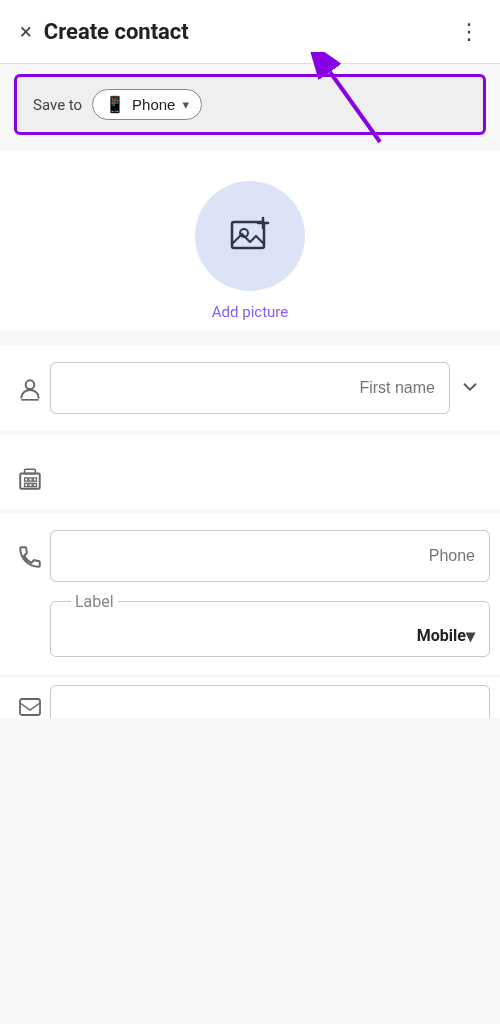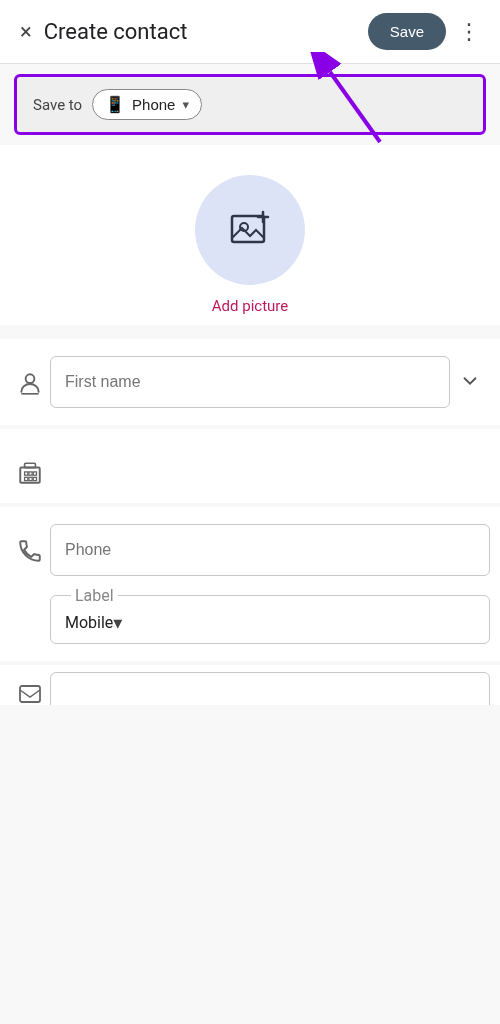--- a/index.html
+++ b/index.html
@@ -24,21 +24,21 @@
     .header-close {
       font-size: 22px;
       color: #444;
       cursor: pointer;
       padding: 8px;
       margin-right: 4px;
     }
     .header-title {
       flex: 1;
       font-size: 22px;
-      font-weight: 400;
+      font-weight: 700;
       color: #202124;
     }
     .header-save-btn {
       background: #455a6b;
       color: #fff;
       border: none;
       border-radius: 24px;
       padding: 10px 22px;
       font-size: 15px;
       cursor: pointer;
@@ -53,21 +53,21 @@
     }
 
     
     .save-to-bar {
       background: #efefef;
       padding: 12px 16px;
       display: flex;
       align-items: center;
       border: 3px solid #8a00e6;
       border-radius: 6px;
-      margin: 10px 14px 10px 14px;
+      margin: 10px 14px 16px 14px;
       width: calc(100% - 28px);
     }
     .save-to-label {
       font-size: 15px;
       color: #444;
       margin-right: 10px;
     }
     .save-to-device-btn {
       display: flex;
       align-items: center;
@@ -116,21 +116,21 @@
       height: 110px;
       border-radius: 50%;
       background: #dce3f7;
       display: flex;
       align-items: center;
       justify-content: center;
       cursor: pointer;
       margin-bottom: 12px;
     }
     .add-picture-label {
-      color: #be185d;
+      color: #8b5cf6;
       font-size: 15px;
       cursor: pointer;
     }
 
     
     .form-section {
       background: #fff;
       margin-top: 14px;
       padding: 10px 0;
     }
@@ -158,20 +158,21 @@
     }
     .form-input {
       width: 100%;
       border: 1.5px solid #c8c8c8;
       border-radius: 6px;
       padding: 16px 14px;
       font-size: 16px;
       color: #888;
       background: #fff;
       outline: none;
+      text-align: right;
     }
     .chevron-right-area {
       width: 40px;
       min-width: 40px;
       display: flex;
       align-items: center;
       justify-content: center;
       font-size: 20px;
       color: #555;
       padding-top: 14px;
@@ -186,22 +187,23 @@
     }
     .label-legend {
       font-size: 16px;
       color: #888;
       padding: 0 4px;
       margin-left: 6px;
     }
     .label-select-row {
       display: flex;
       align-items: center;
-      justify-content: flex-start;
-      margin-top: 7px;
+      justify-content: flex-end;
+      margin-top: 14px;
+      font-weight: bold;
     }
     .label-select-text {
       font-size: 16px;
       color: #222;
     }
     .label-select-arrow {
       font-size: 18px;
       color: #444;
     }
 
@@ -233,21 +235,20 @@
       background: #fff;
       height: 56px;
     }
   </style>
 </head>
 <body>
 
 <div class="header">
   <span class="header-close">×</span>
   <span class="header-title">Create contact</span>
-  <button class="header-save-btn">Save</button>
   <span class="header-more">⋮</span>
 </div>
 
 <div class="save-to-bar">
   <span class="save-to-label">Save to</span>
   <button class="save-to-device-btn">
     <span class="device-icon">📱</span>
     <span>Phone</span>
     <span class="chevron-down">▾</span>
   </button>

